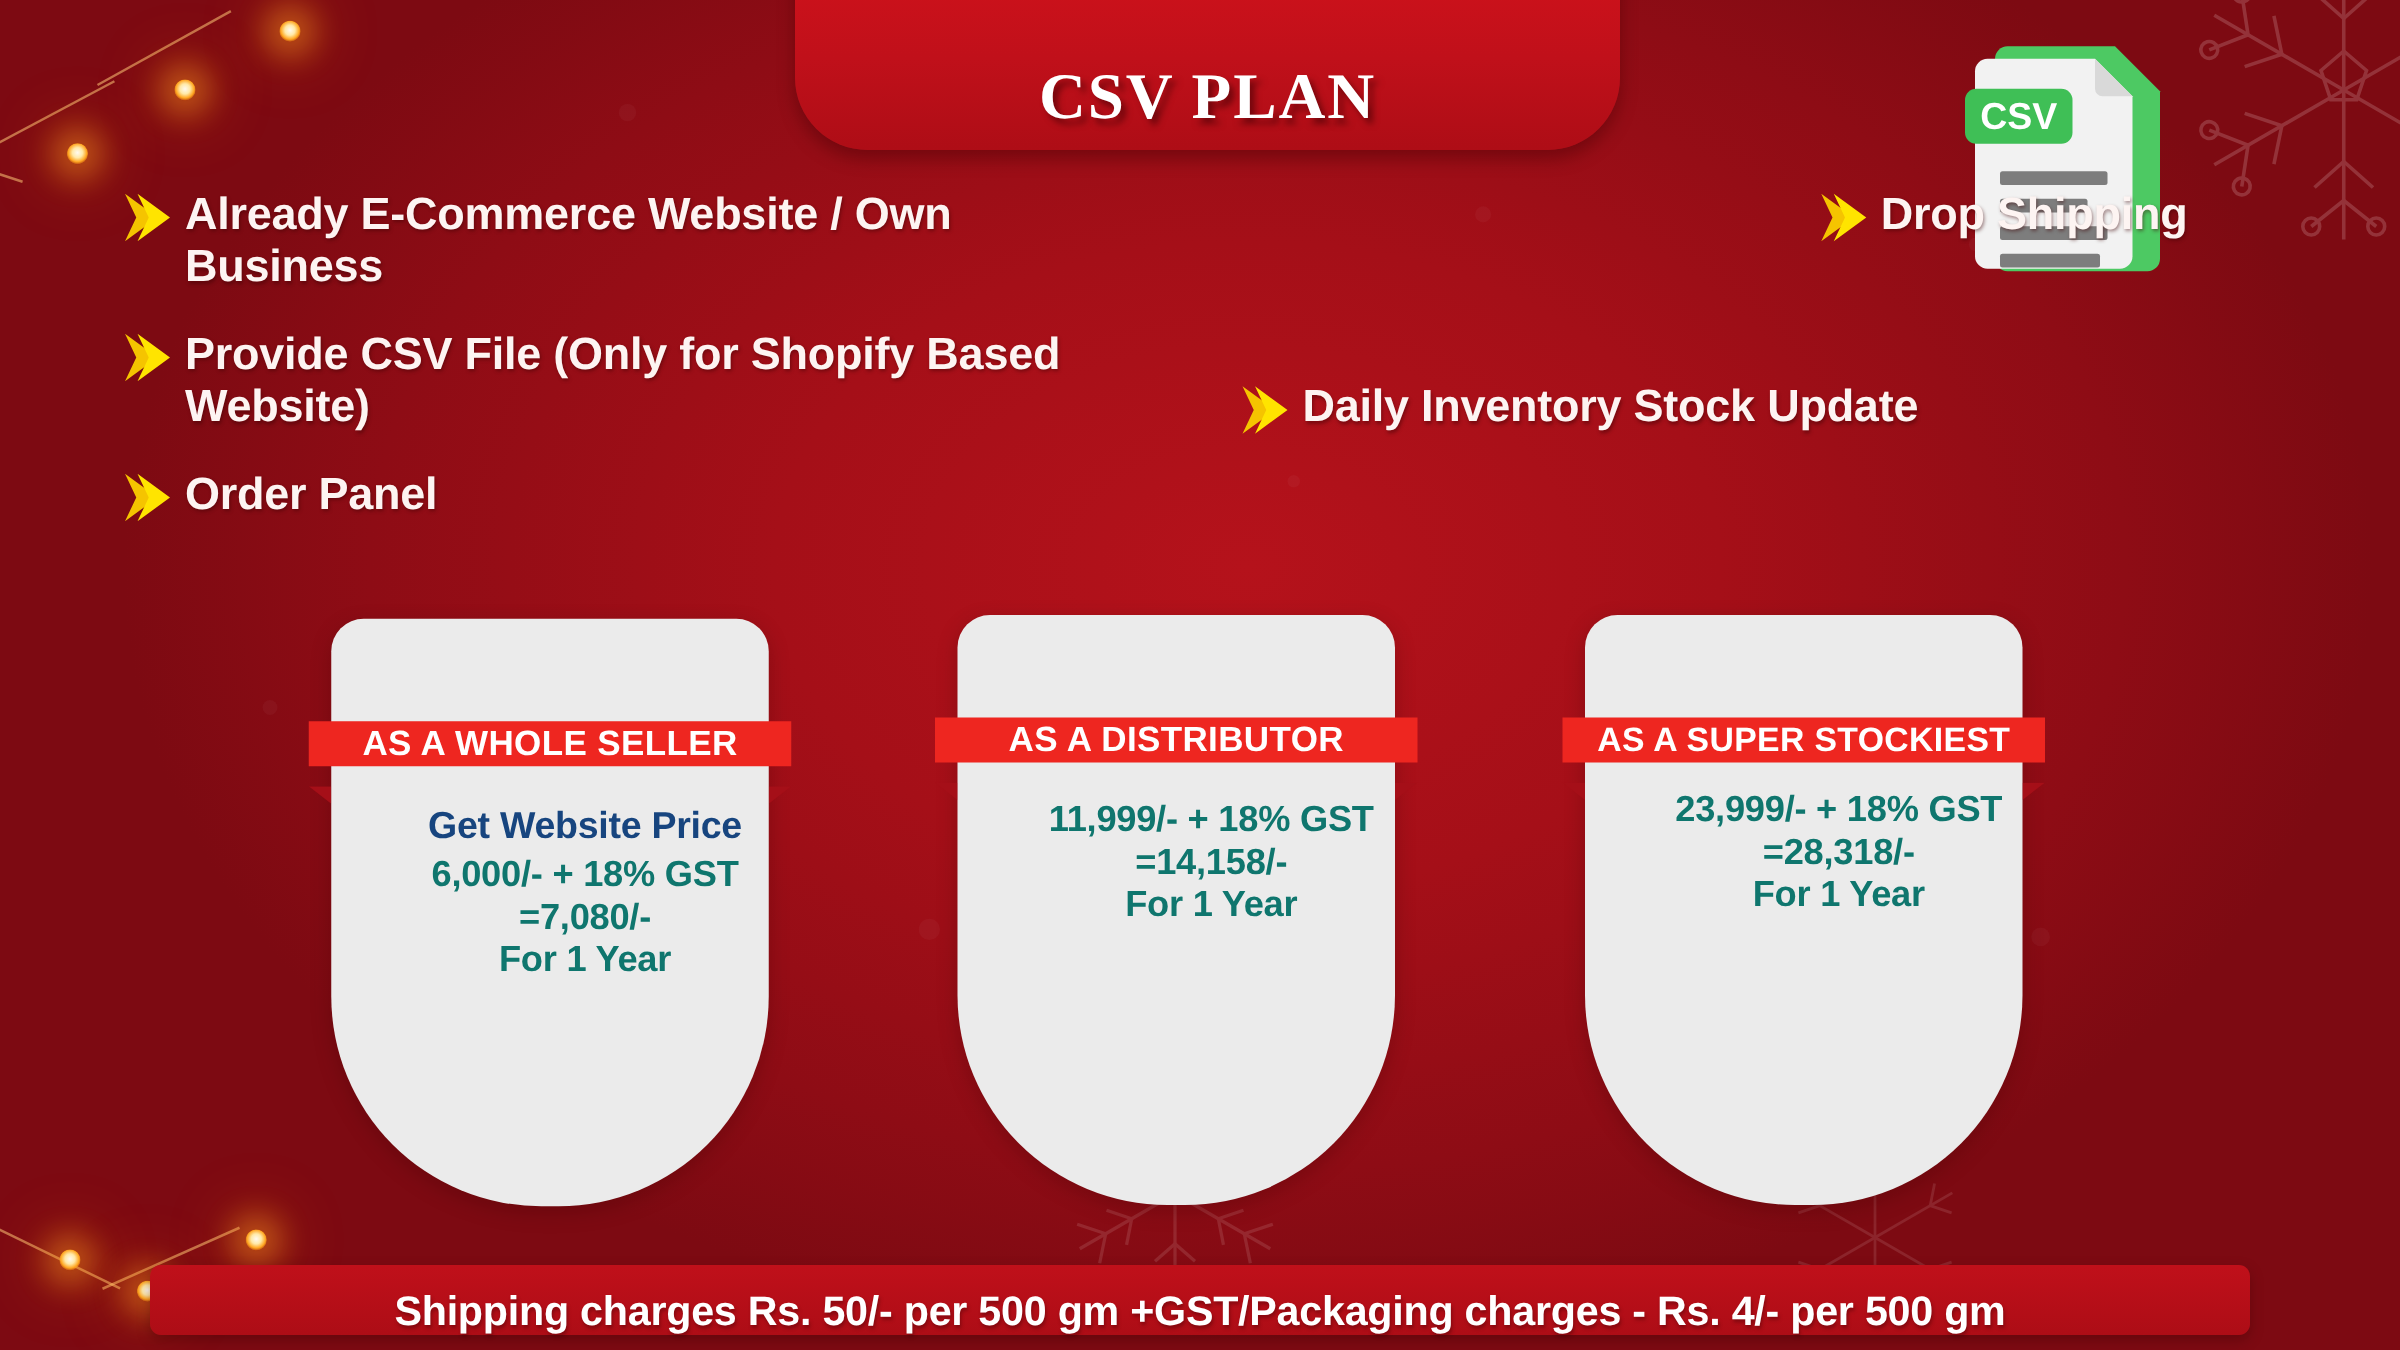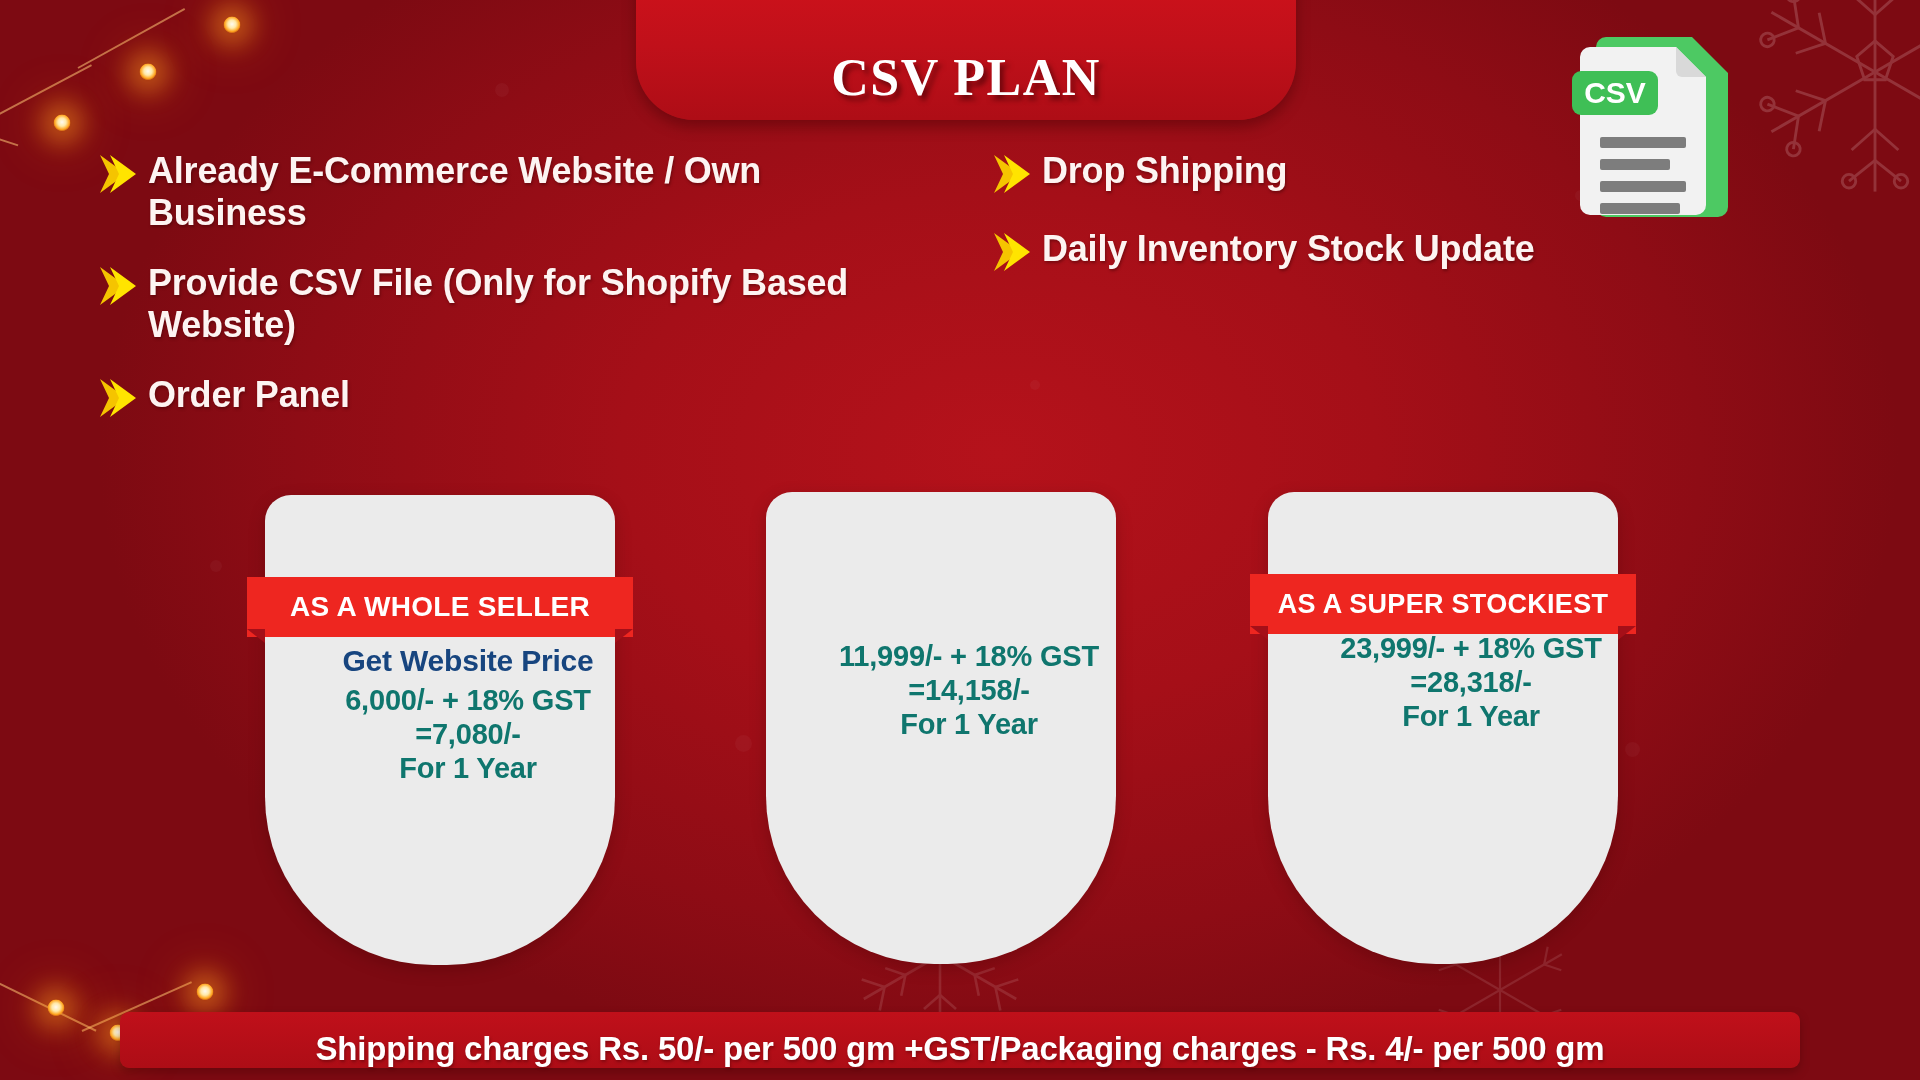--- a/index.html
+++ b/index.html
@@ -106,21 +106,21 @@
     box-shadow: 0 5px 16px rgba(60,0,4,0.28);
   }
   #card-0 { left: 265px;  top: 495px; height: 470px; }
   #card-1 { left: 766px;  top: 492px; height: 472px; }
   #card-2 { left: 1268px; top: 492px; height: 472px; }
 
   .ribbon {
     position: absolute;
     left: -18px;
     width: 386px;
-    height: 60px;
+    height: 36px;
     top: 82px;
     background: #ee2620;
     display: flex; align-items: center; justify-content: center;
     box-sizing: border-box;
   }
   .ribbon-label {
     color: #ffffff;
     font-weight: bold;
     font-size: 28px;
     letter-spacing: 0.3px;
@@ -313,21 +313,21 @@
         <svg width="46" height="44" viewBox="0 0 46 44">
           <path d="M4 3 L30 22 L4 41 L13 22 Z" fill="#f5c400"></path>
           <path d="M14 3 L40 22 L14 41 L23 22 Z" fill="#ffe400"></path>
         </svg>
       </span>
       <span class="feature-label">Order Panel</span>
     </div>
   </div>
 
   <div class="feature-col" id="col-right">
-    <div class="feature" style="margin-bottom:32px;">
+    <div class="feature" style="margin-bottom:108px;justify-content:flex-end;">
       <span class="chev">
         <svg width="46" height="44" viewBox="0 0 46 44">
           <path d="M4 3 L30 22 L4 41 L13 22 Z" fill="#f5c400"></path>
           <path d="M14 3 L40 22 L14 41 L23 22 Z" fill="#ffe400"></path>
         </svg>
       </span>
       <span class="feature-label">Drop Shipping</span>
     </div>
     <div class="feature">
       <span class="chev">
@@ -348,20 +348,25 @@
     </div>
     <div class="card-body">
       <div class="card-head">Get Website Price</div>
       <div class="card-price">6,000/- + 18% GST</div>
       <div class="card-price">=7,080/-</div>
       <div class="card-price">For 1 Year</div>
     </div>
   </div>
 
   <div class="card" id="card-1">
+    <div class="ribbon">
+      <div class="ribbon-tail-l"></div>
+      <div class="ribbon-tail-r"></div>
+      <span class="ribbon-label">AS A DISTRIBUTOR</span>
+    </div>
     <div class="card-body">
       <div class="card-price">11,999/- + 18% GST</div>
       <div class="card-price">=14,158/-</div>
       <div class="card-price">For 1 Year</div>
     </div>
   </div>
 
   <div class="card" id="card-2">
     <div class="ribbon">
       <div class="ribbon-tail-l"></div>

